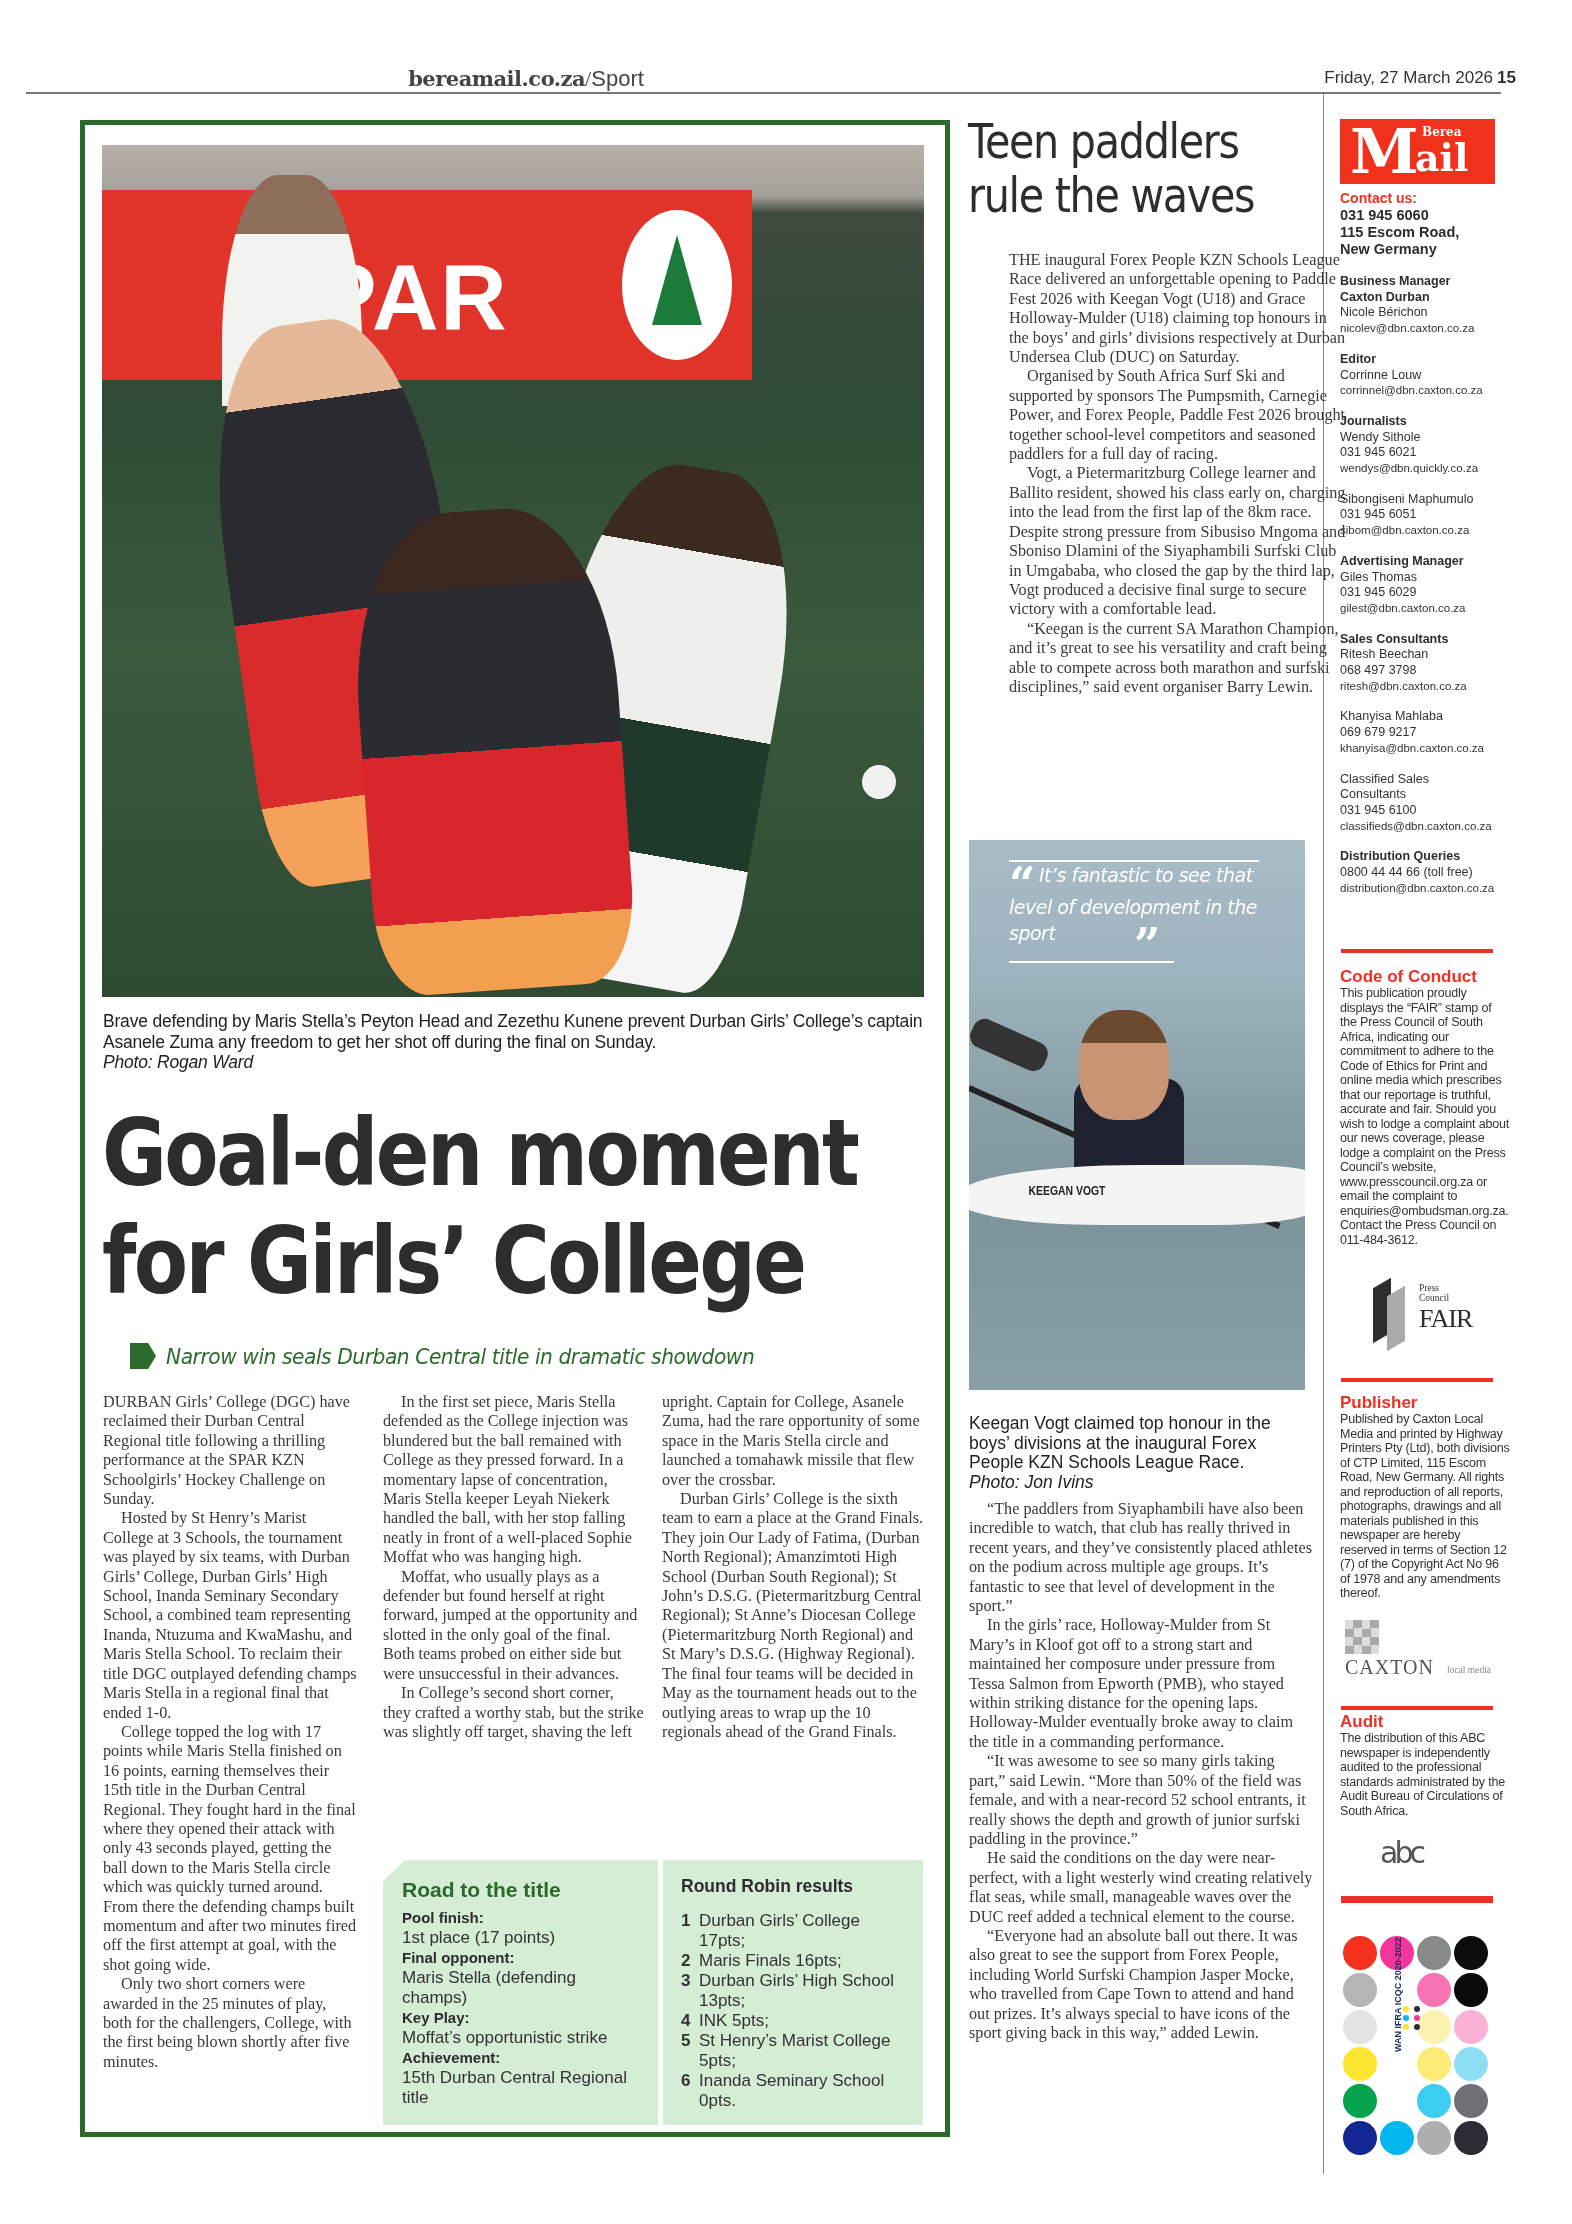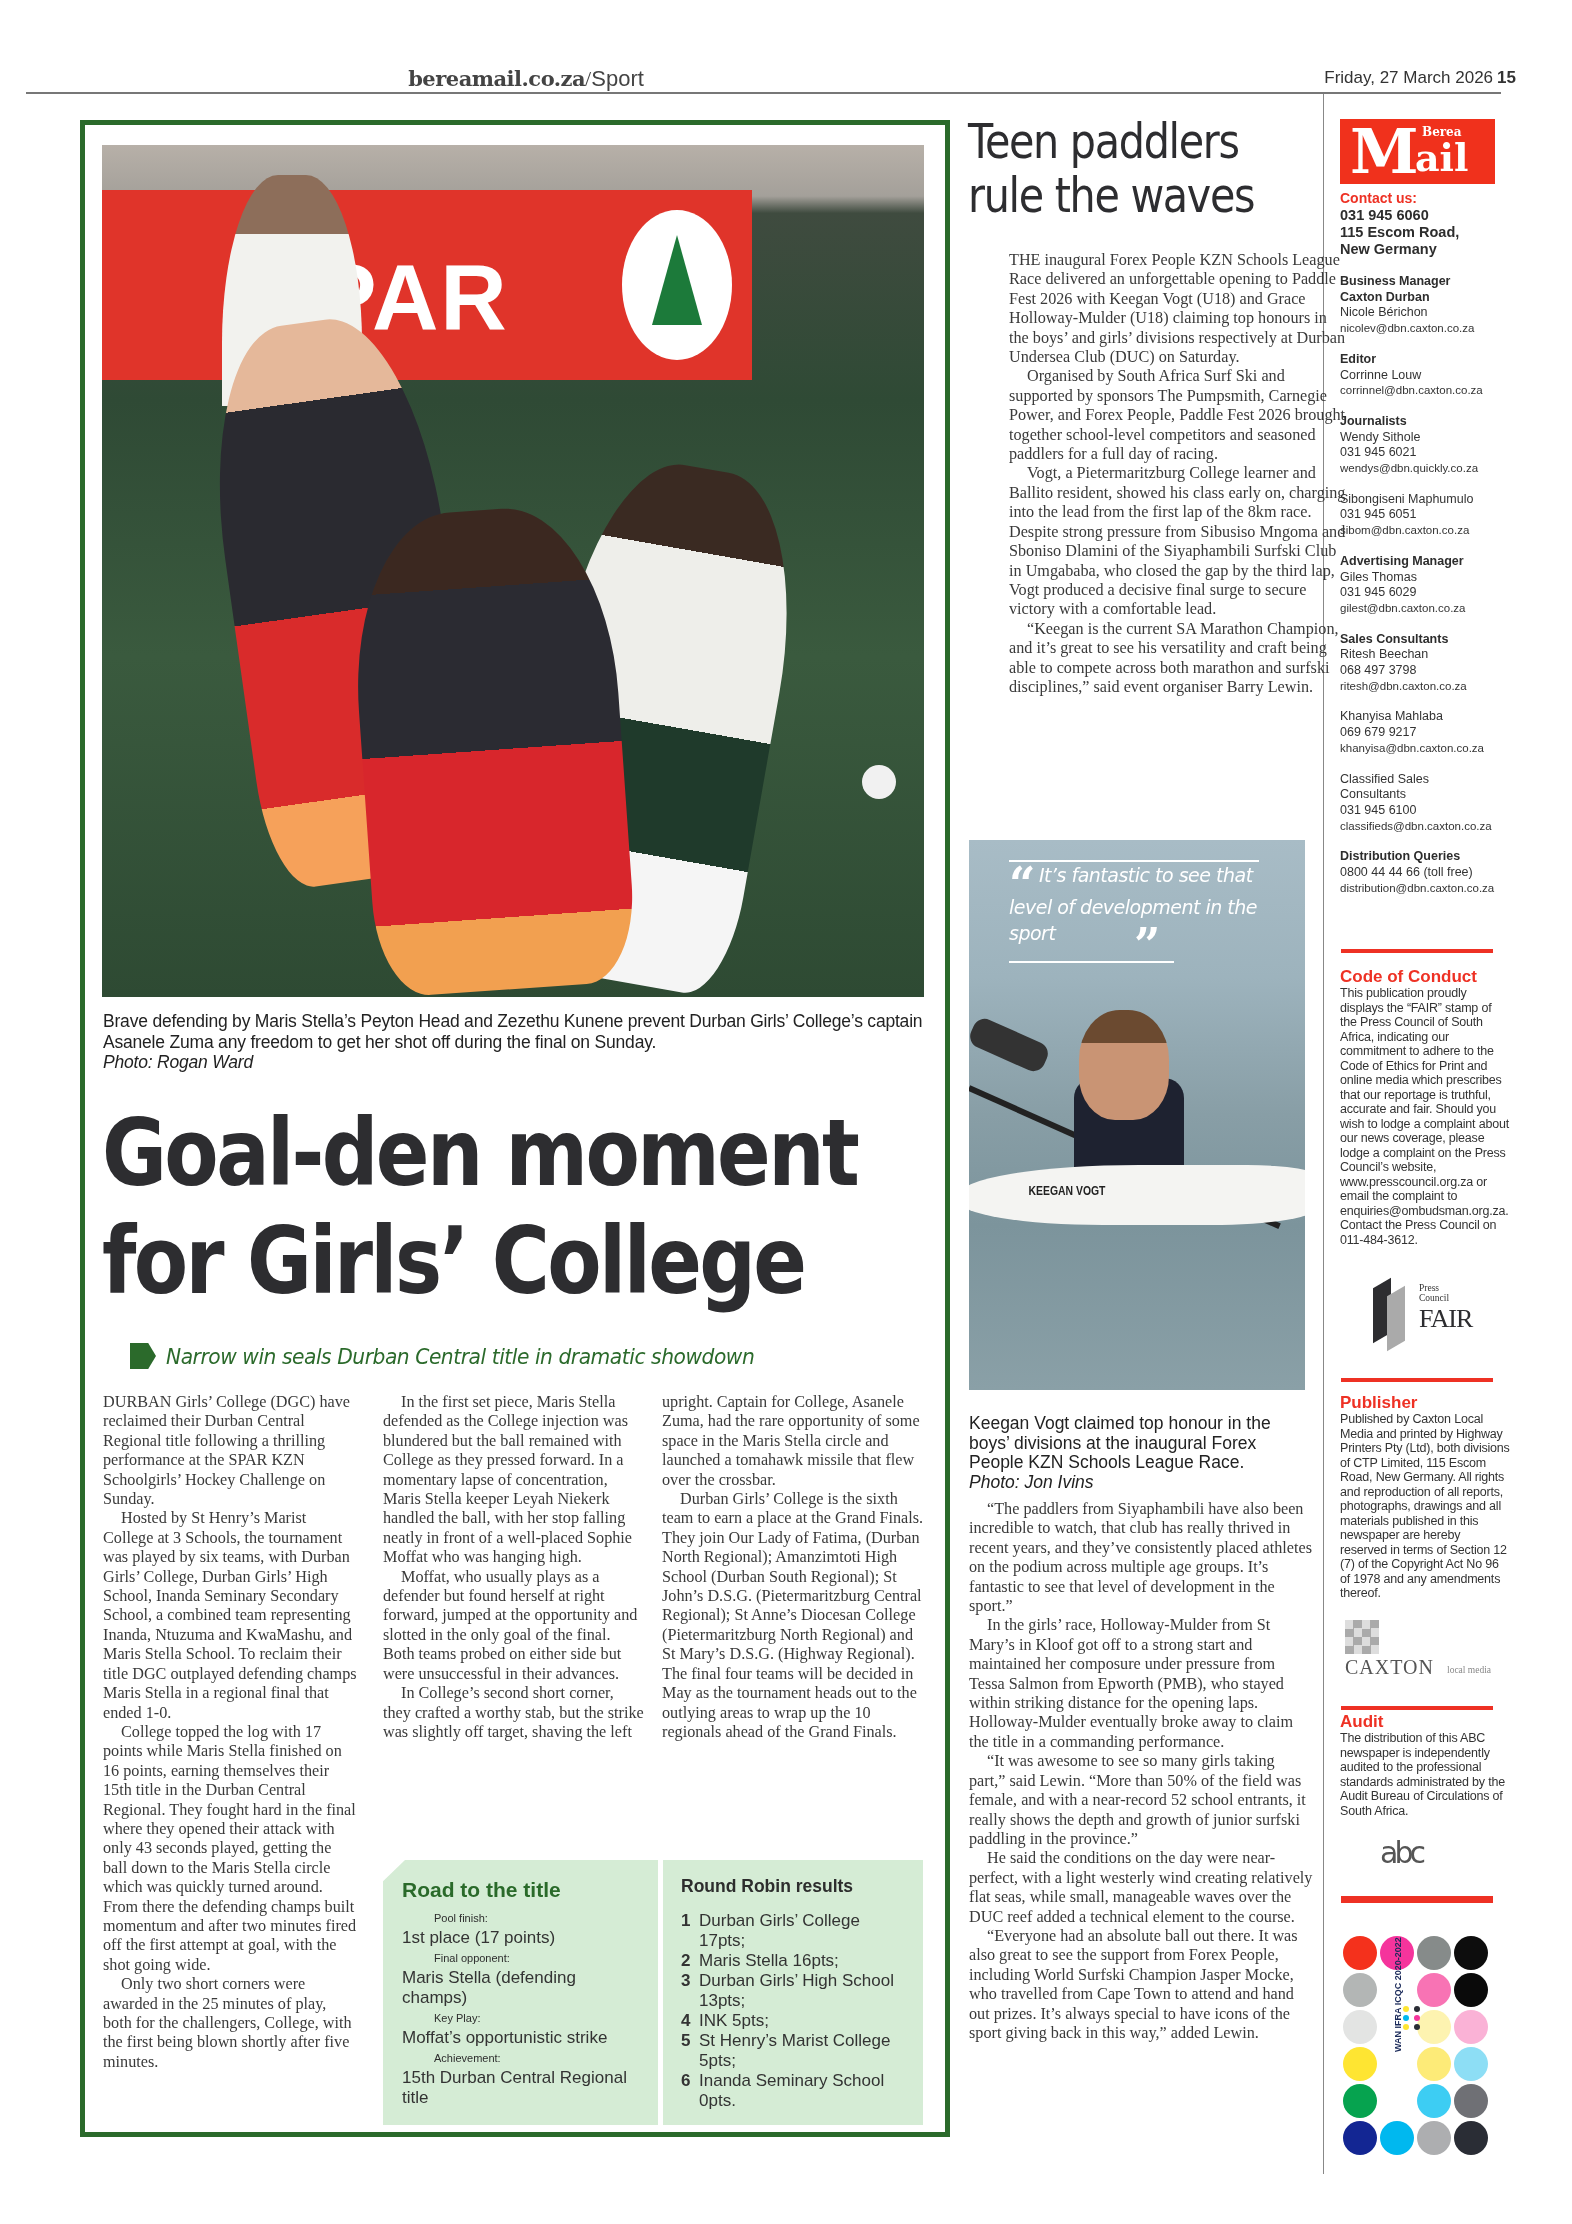--- a/index.html
+++ b/index.html
@@ -44,21 +44,21 @@
   .body-text p { text-indent: 0; }
   .body-text p + p { text-indent: 18px; }
   .col { position: absolute; }
   .c1 { left: 103px; top: 1393px; width: 255px; }
   .c2 { left: 383px; top: 1393px; width: 262px; }
   .c3 { left: 662px; top: 1393px; width: 265px; }
 
   
   .fact-road { position: absolute; left: 383px; top: 1860px; width: 275px; height: 265px; background: #d5ecd5; clip-path: polygon(8% 0, 100% 0, 100% 100%, 0 100%, 0 8%); padding: 18px 18px 0 19px; font-family: "Liberation Sans", sans-serif; }
   .fact-road h3 { font-size: 21px; color: #2a6a2a; font-weight: bold; margin-bottom: 6px; }
-  .fact-road .k { font-weight: normal; font-size: 11px; color: #2d2d2d; line-height: 20px; margin-left: 32px; }
+  .fact-road .k { font-weight: bold; font-size: 15px; color: #2d2d2d; line-height: 20px; }
   .fact-road .v { font-size: 17px; color: #333; line-height: 20px; }
   .fact-rr { position: absolute; left: 663px; top: 1860px; width: 260px; height: 265px; background: #d5ecd5; padding: 16px 14px 0 18px; font-family: "Liberation Sans", sans-serif; }
   .fact-rr h3 { font-size: 17.5px; color: #2d2d2d; font-weight: bold; margin-bottom: 14px; }
   .fact-rr li { list-style: none; display: flex; font-size: 17px; line-height: 20px; color: #333; }
   .fact-rr li .n { font-weight: bold; width: 18px; flex-shrink: 0; }
 
   
   .headline-2 { position: absolute; left: 968px; top: 114px; width: 350px; font-family: "DejaVu Sans", sans-serif; font-size: 48px; line-height: 54px; color: #2d2d30; letter-spacing: -1.5px; transform: scaleX(0.86); transform-origin: left top; white-space: nowrap; }
   .p-col1 { left: 969px; top: 251px; width: 340px; margin-left: 40px; }
   .kayak-photo { position: absolute; left: 969px; top: 840px; width: 336px; height: 550px; overflow: hidden;
@@ -184,21 +184,21 @@
 
 <div class="fact-rr">
   <h3>Round Robin results</h3>
   <ul>
     <li>
         <span class="n">1</span>
         <span>Durban Girls’ College 17pts;</span>
       </li>
     <li>
         <span class="n">2</span>
-        <span>Maris Stella 16pts;</span>
+        <span>Maris Finals 16pts;</span>
       </li>
     <li>
         <span class="n">3</span>
         <span>Durban Girls’ High School 13pts;</span>
       </li>
     <li>
         <span class="n">4</span>
         <span>INK 5pts;</span>
       </li>
     <li>

